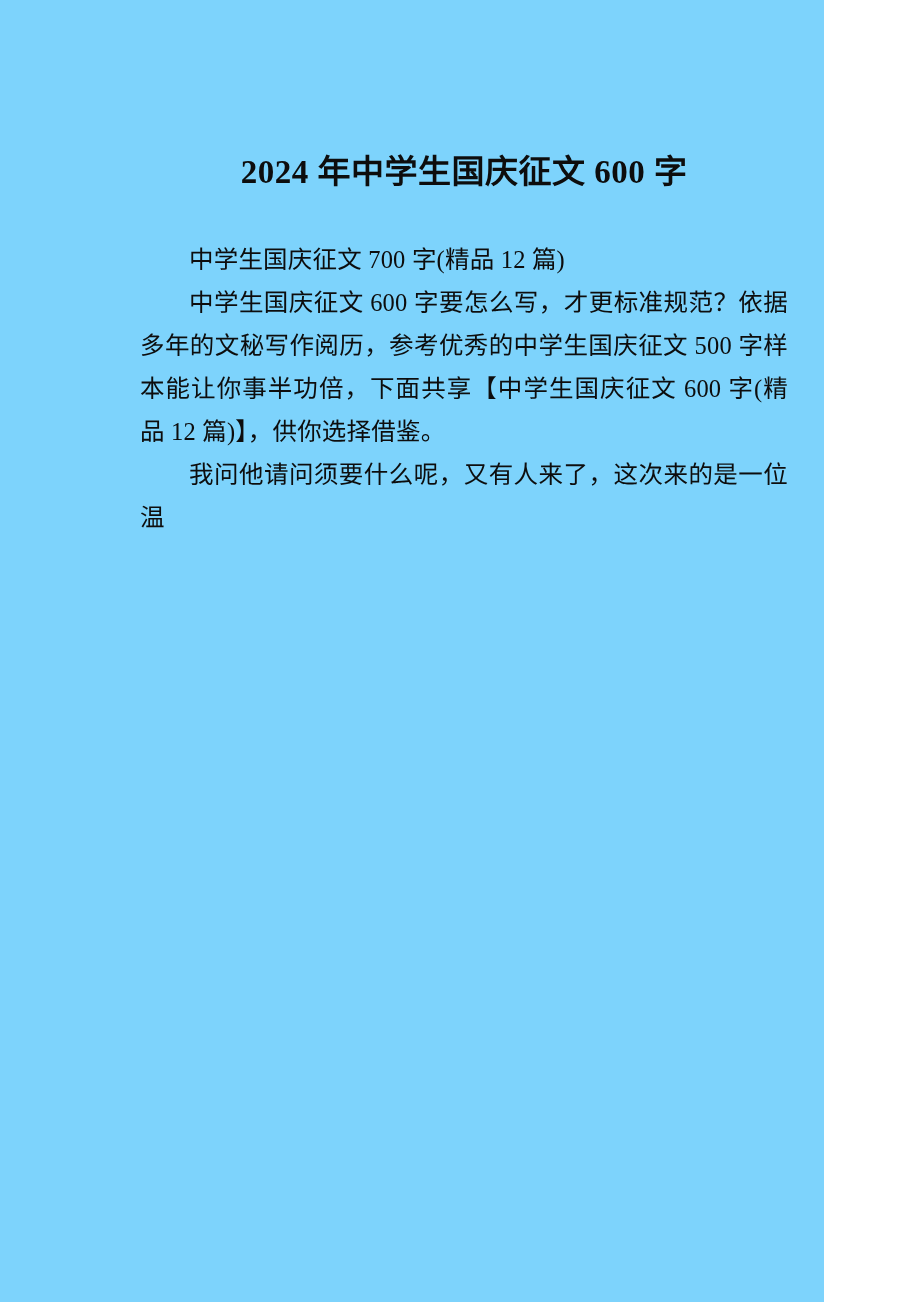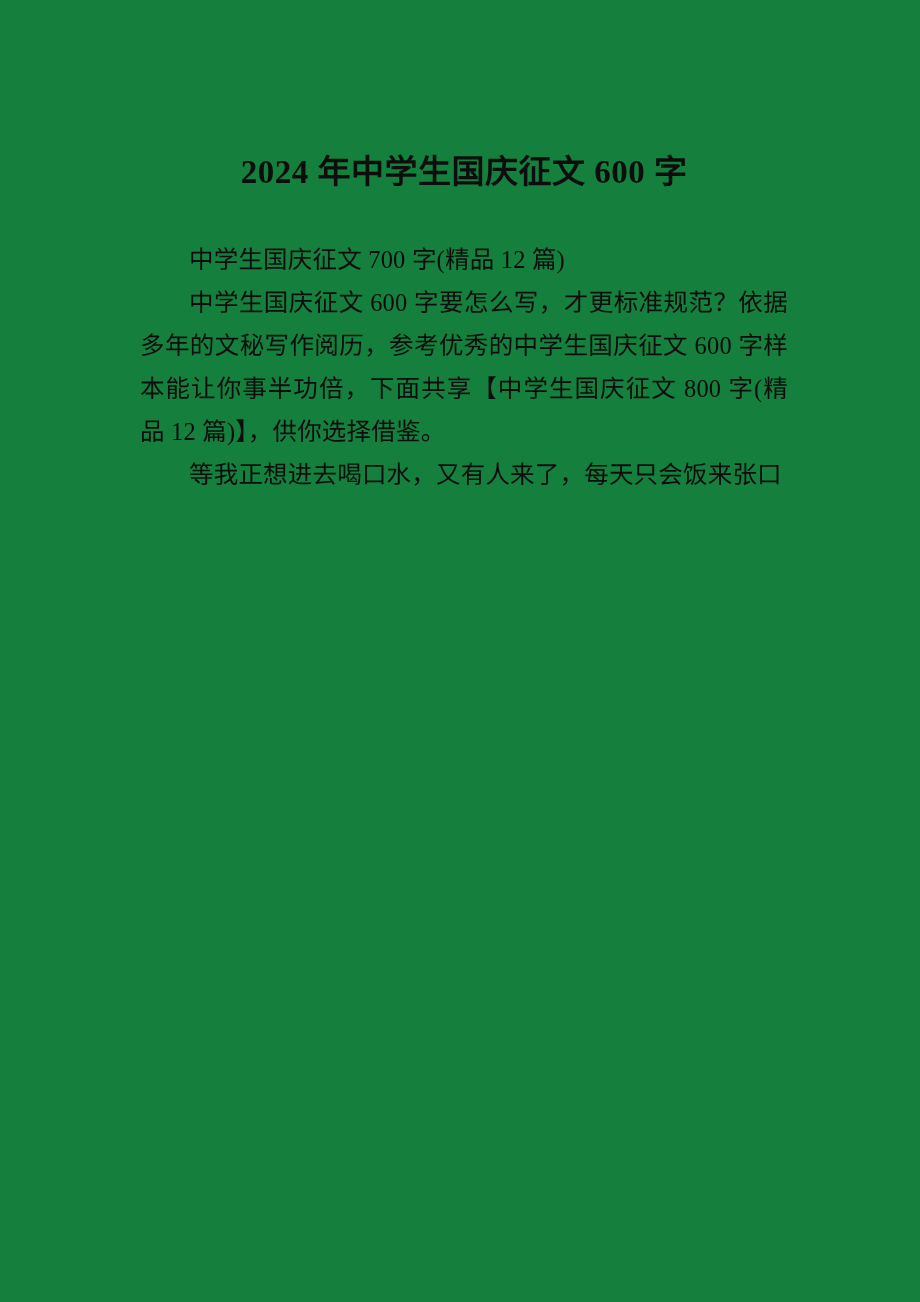--- a/index.html
+++ b/index.html
@@ -11,23 +11,23 @@
   body {
     width: 920px;
     height: 1302px;
     overflow: hidden;
     font-family: "Liberation Serif", "DejaVu Serif", serif;
     color: #0d0d0d;
     -webkit-font-smoothing: antialiased;
   }
   .page {
     position: relative;
-    width: 920px;
+    width: 824px;
     height: 1302px;
-    background: #15803d;
+    background: #7dd3fc;
     box-sizing: border-box;
   }
   .doc-body {
     position: absolute;
     left: 140px;
     top: 140px;
     width: 648px;
   }
   .doc-title {
     margin: 0 0 0 0;
@@ -59,22 +59,22 @@
 <div class="page">
 
   <div class="doc-body">
 
     <h1 class="doc-title">2024 年中学生国庆征文 600 字</h1>
 
     <div class="title-spacer"></div>
 
     <p class="para">中学生国庆征文 700 字(精品 12 篇)</p>
 
-    <p class="para">中学生国庆征文 600 字要怎么写，才更标准规范？依据多年的文秘写作阅历，参考优秀的中学生国庆征文 600 字样本能让你事半功倍，下面共享【中学生国庆征文 800 字(精品 12 篇)】，供你选择借鉴。</p>
+    <p class="para">中学生国庆征文 600 字要怎么写，才更标准规范？依据多年的文秘写作阅历，参考优秀的中学生国庆征文 500 字样本能让你事半功倍，下面共享【中学生国庆征文 600 字(精品 12 篇)】，供你选择借鉴。</p>
 
 
 
 
-    <p class="para">等我正想进去喝口水，又有人来了，每天只会饭来张口</p>
+    <p class="para">我问他请问须要什么呢，又有人来了，这次来的是一位温</p>
 
   </div>
 
 </div>
 
 </body></html>

